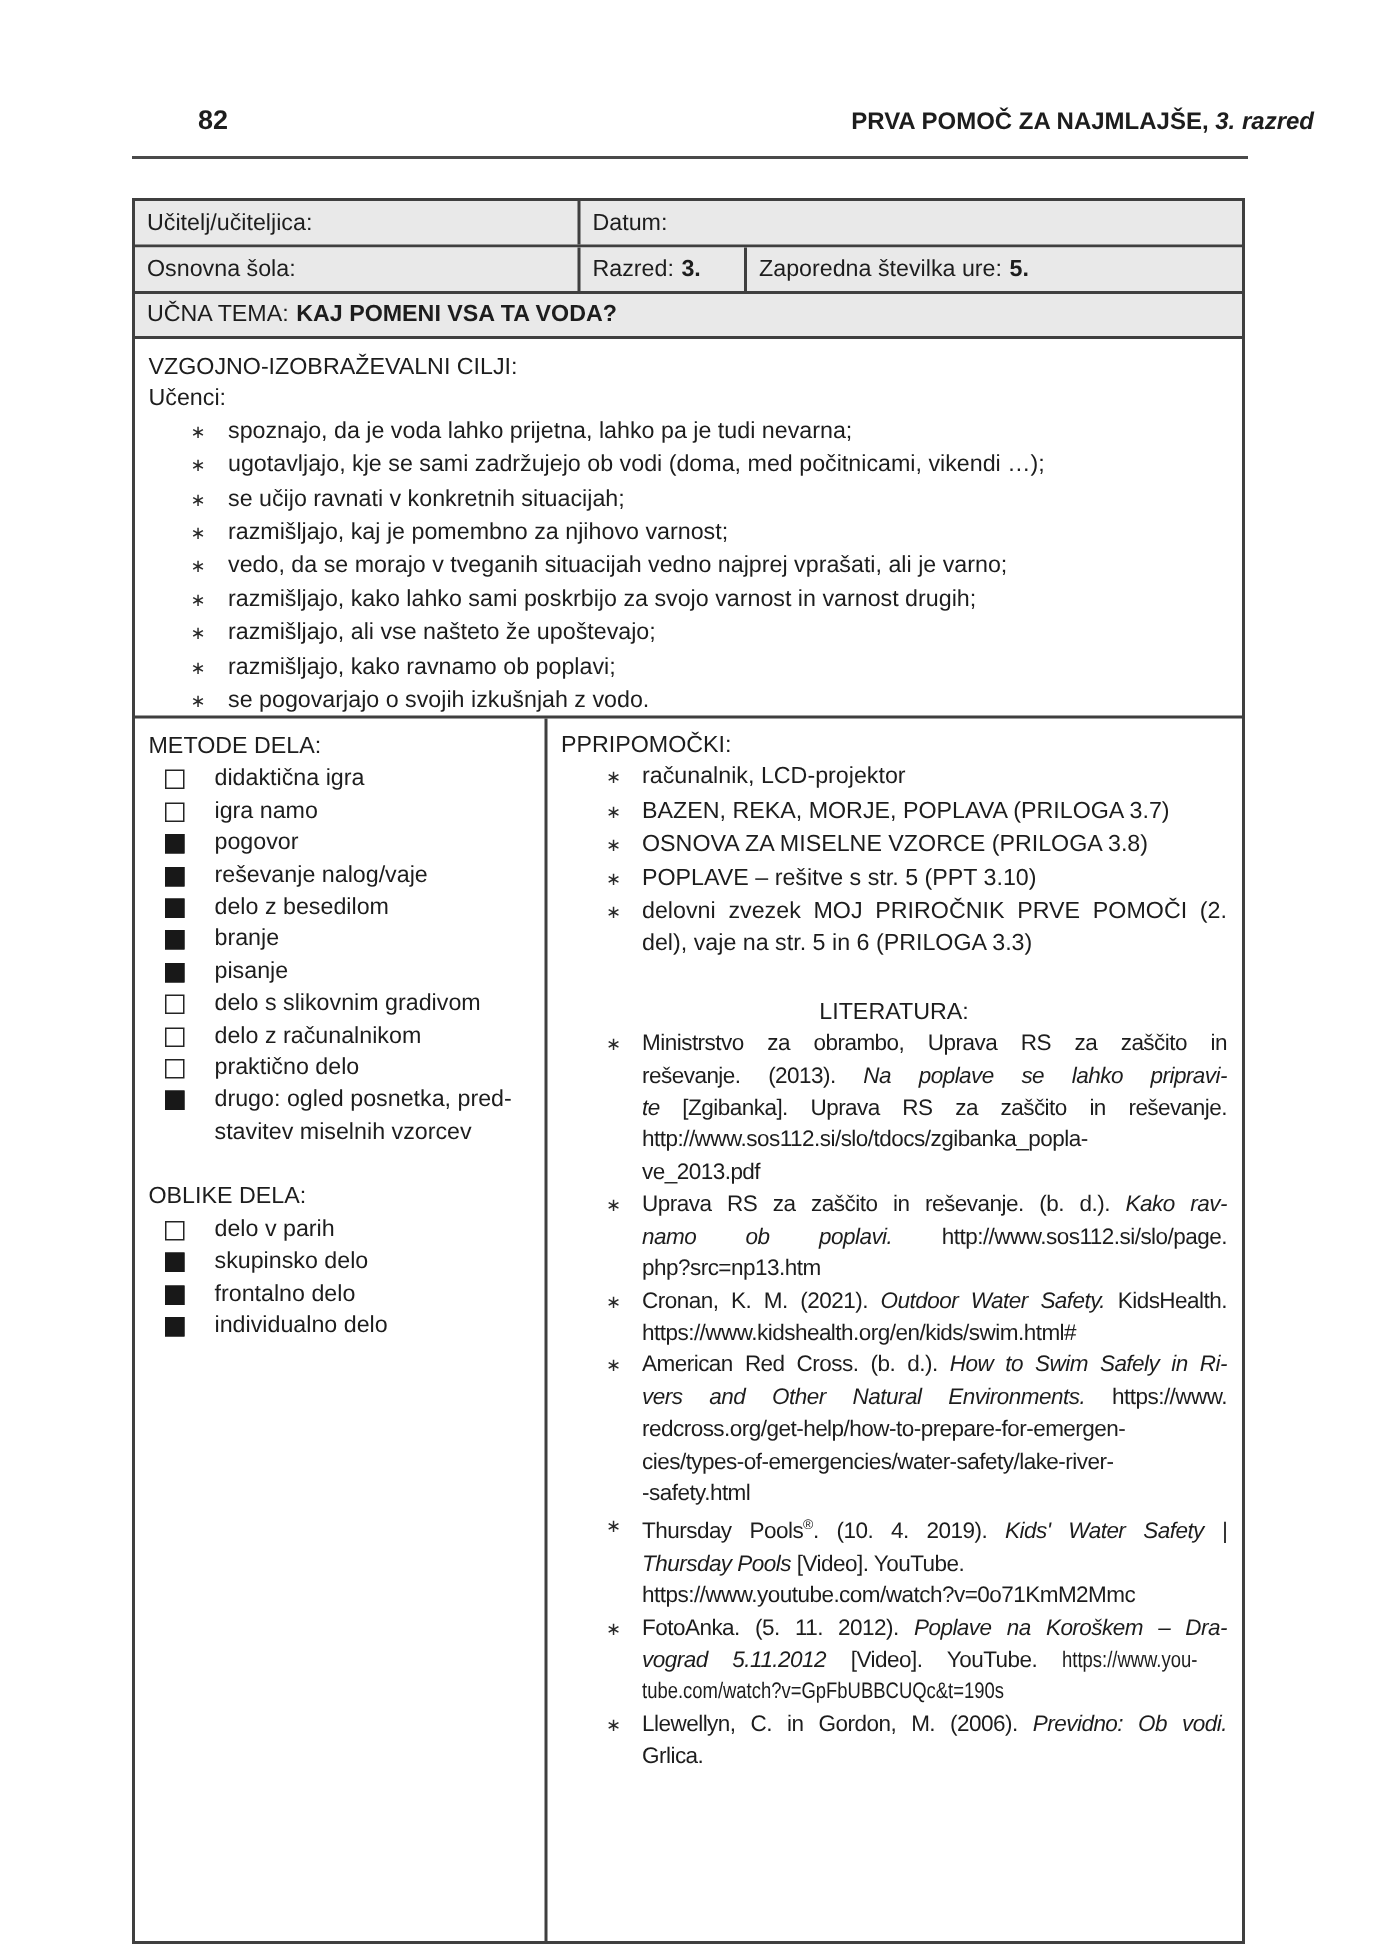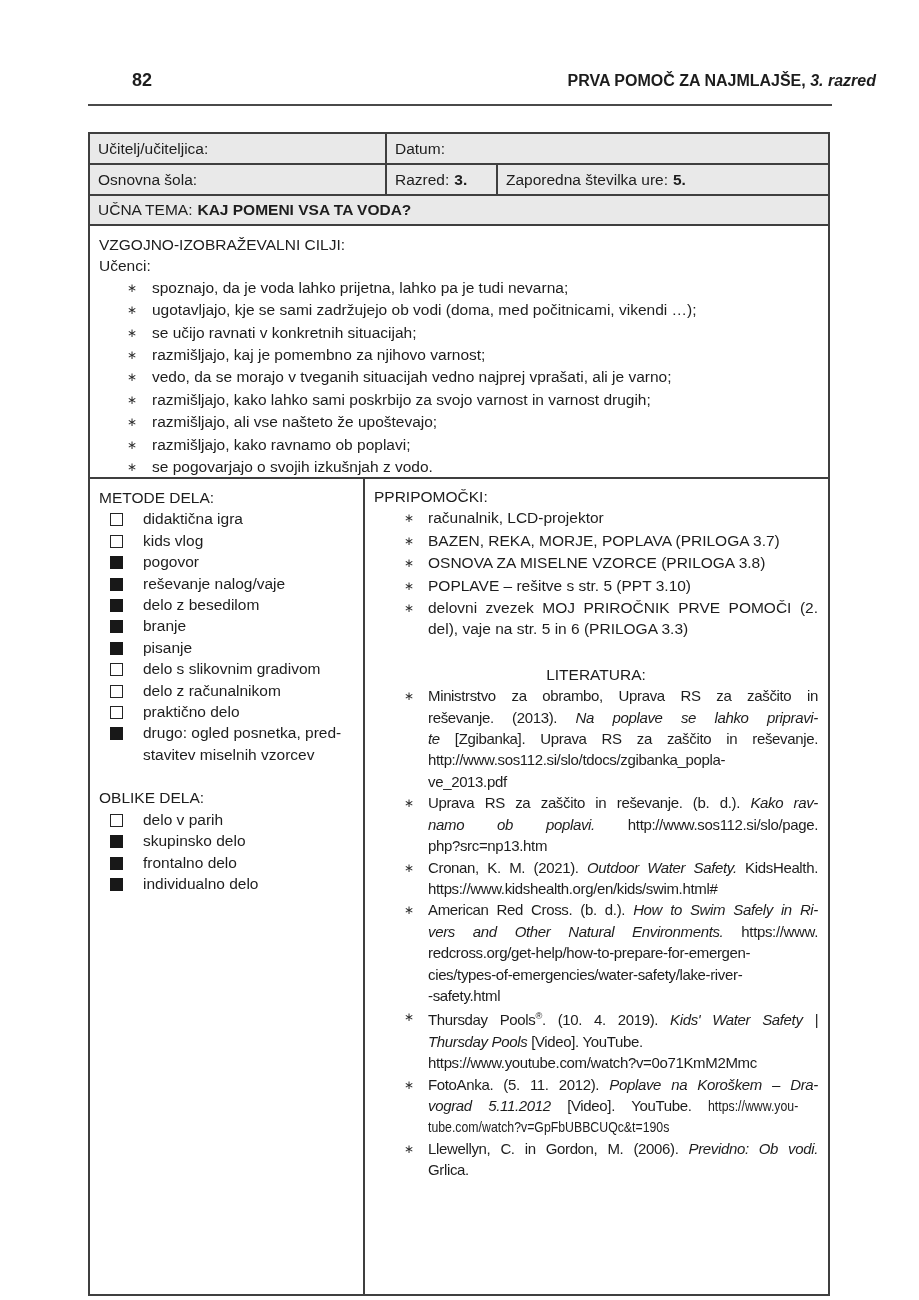--- a/index.html
+++ b/index.html
@@ -142,21 +142,21 @@
   <div class="trow row-cols">
     <div class="col-left">
       <div class="sec-title">METODE DELA:</div>
       <div id="methods-list">
           <div class="chk-row">
             <span class="chk-box"></span>
             <span class="chk-label">didaktična igra</span>
           </div>
           <div class="chk-row">
             <span class="chk-box"></span>
-            <span class="chk-label">kids vlog</span>
+            <span class="chk-label">igra namo</span>
           </div>
           <div class="chk-row">
             <span class="chk-box filled"></span>
             <span class="chk-label">pogovor</span>
           </div>
           <div class="chk-row">
             <span class="chk-box filled"></span>
             <span class="chk-label">reševanje nalog/vaje</span>
           </div>
           <div class="chk-row">

